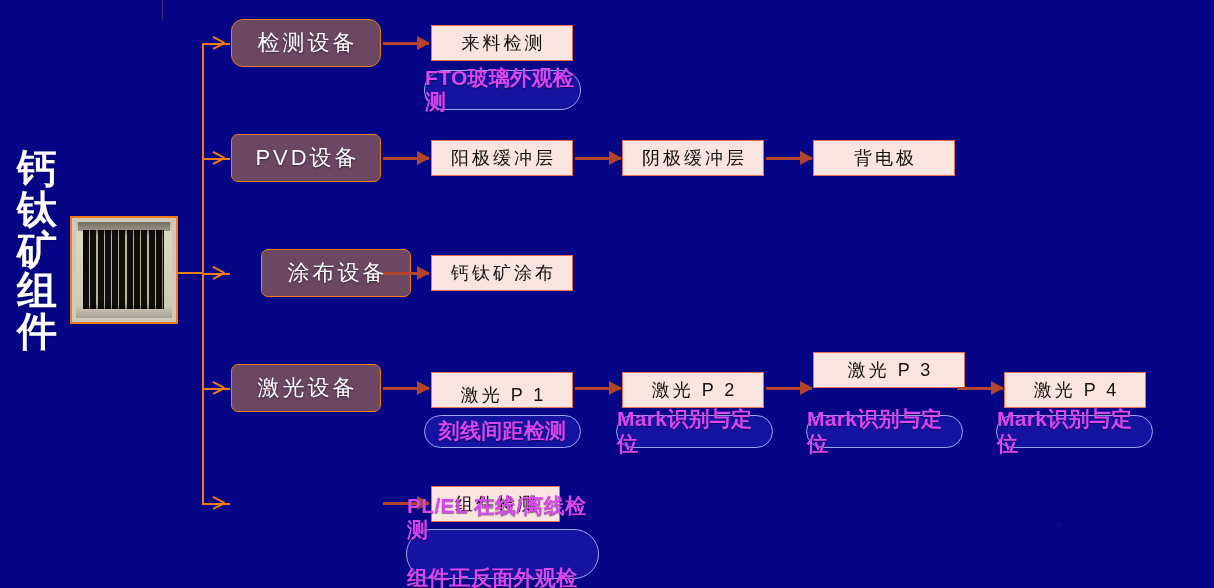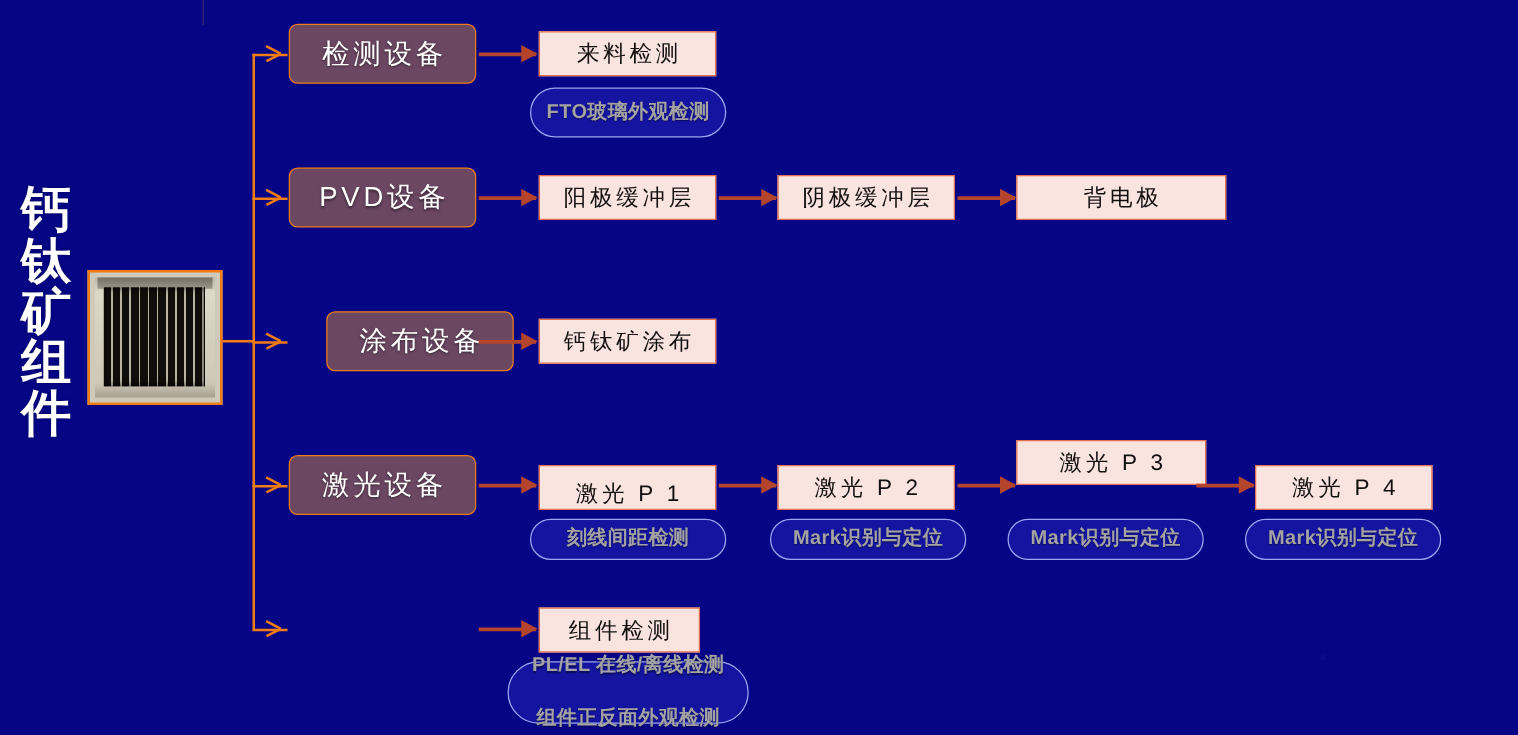--- a/index.html
+++ b/index.html
@@ -106,23 +106,23 @@
     border-left:13px solid #b4452c;
   }
 
   
   .pill{
     position:absolute;
     background:#1414a0;
     border:1.4px solid #9aa8f0;
     border-radius:999px;
     box-sizing:border-box;
-    color:#a3a3a3;
+    color:#d946ef;
     font-weight:700;
-    font-size:16px;
+    font-size:21px;
     letter-spacing:.3px;
     display:flex;flex-direction:column;align-items:center;justify-content:center;
     line-height:1.15;
     text-shadow:0 1px 1px rgba(0,0,0,.45);
   }
   .pill .l2{display:block;margin-top:24px;}
 
   .wm{
     position:absolute;left:0;top:0;width:100%;height:100%;
     pointer-events:none;
@@ -160,21 +160,21 @@
   <div class="ln h" style="left:202px;top:273px;width:28px;"></div>
   <div class="ln h" style="left:202px;top:388px;width:28px;"></div>
   <div class="ln h" style="left:202px;top:503px;width:28px;"></div>
 
   <div class="varrow" style="left:213px;top:35px;"></div>
   <div class="varrow" style="left:213px;top:150px;"></div>
   <div class="varrow" style="left:213px;top:265px;"></div>
   <div class="varrow" style="left:213px;top:380px;"></div>
   <div class="varrow" style="left:213px;top:495px;"></div>
 
-  <div class="eq" style="left:231px;top:19px;">
+  <div class="eq" style="left:231px;top:19px;border-radius:12px;">
     <span class="lbl">检测设备</span>
   </div>
   <div class="parrow" style="left:383px;top:41.5px;width:46px;">
     <span class="head"></span>
   </div>
   <div class="proc" style="left:431px;top:25px;width:142px;">
     <span class="lbl">来料检测</span>
   </div>
   <div class="pill" style="left:424px;top:70px;width:157px;height:40px;">
     <span>FTO玻璃外观检测</span>
@@ -191,21 +191,21 @@
   </div>
   <div class="parrow" style="left:575px;top:156.5px;width:46px;">
     <span class="head"></span>
   </div>
   <div class="proc" style="left:622px;top:140px;width:142px;">
     <span class="lbl">阴极缓冲层</span>
   </div>
   <div class="parrow" style="left:766px;top:156.5px;width:46px;">
     <span class="head"></span>
   </div>
-  <div class="proc" style="left:813px;top:140px;width:168px;">
+  <div class="proc" style="left:813px;top:140px;width:142px;">
     <span class="lbl">背电极</span>
   </div>
 
   <div class="eq" style="left:231px;top:249px;margin-left:30px;">
     <span class="lbl">涂布设备</span>
   </div>
   <div class="parrow" style="left:383px;top:271.5px;width:46px;">
     <span class="head"></span>
   </div>
   <div class="proc" style="left:431px;top:255px;width:142px;">

